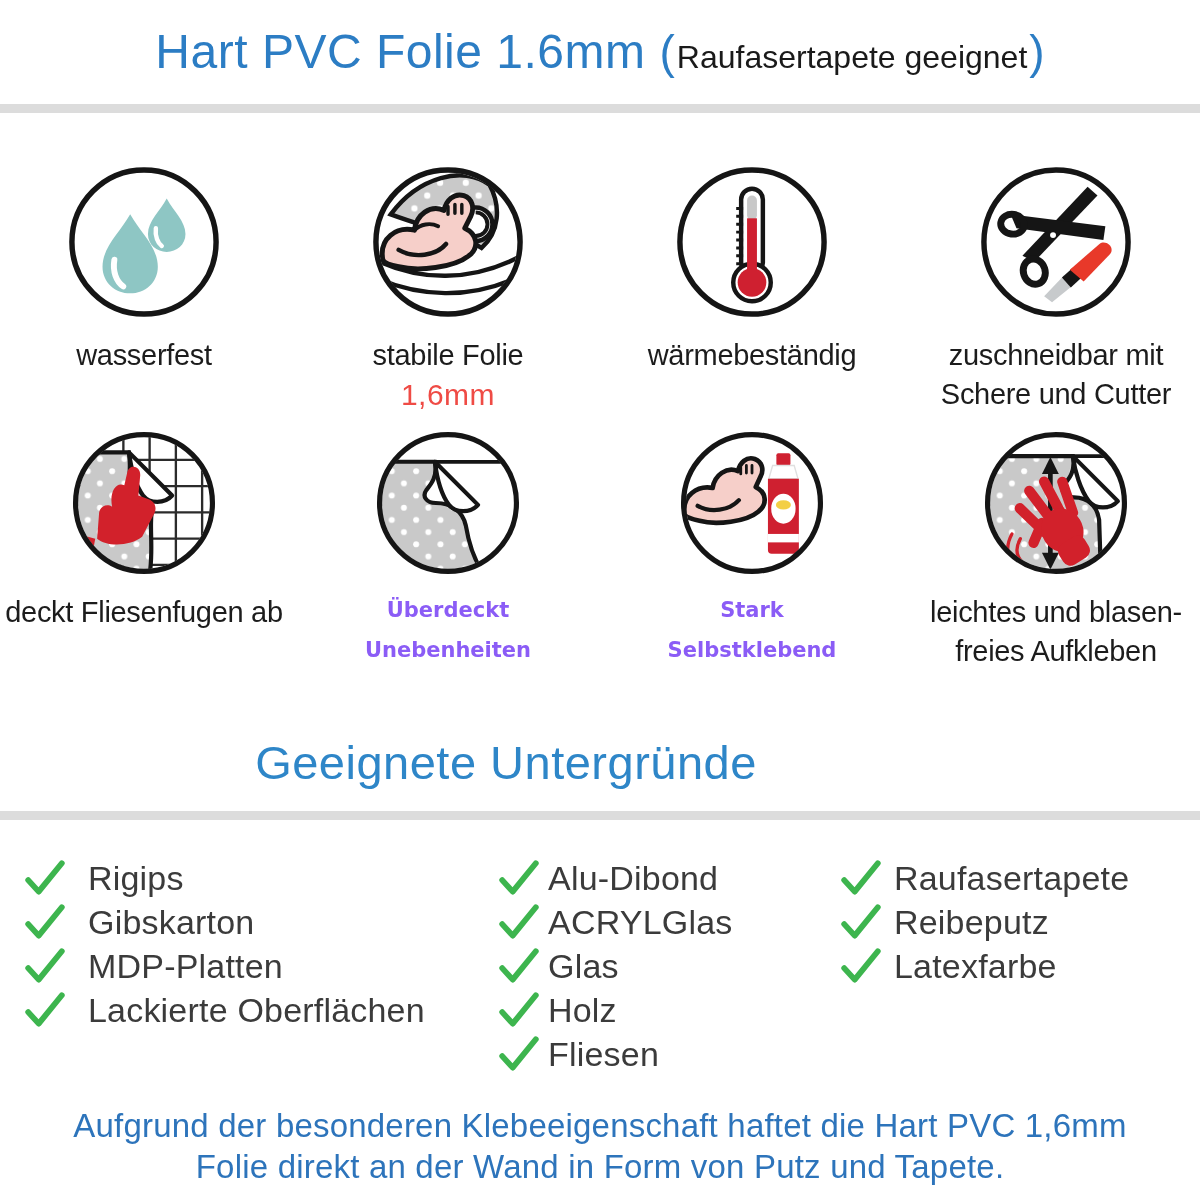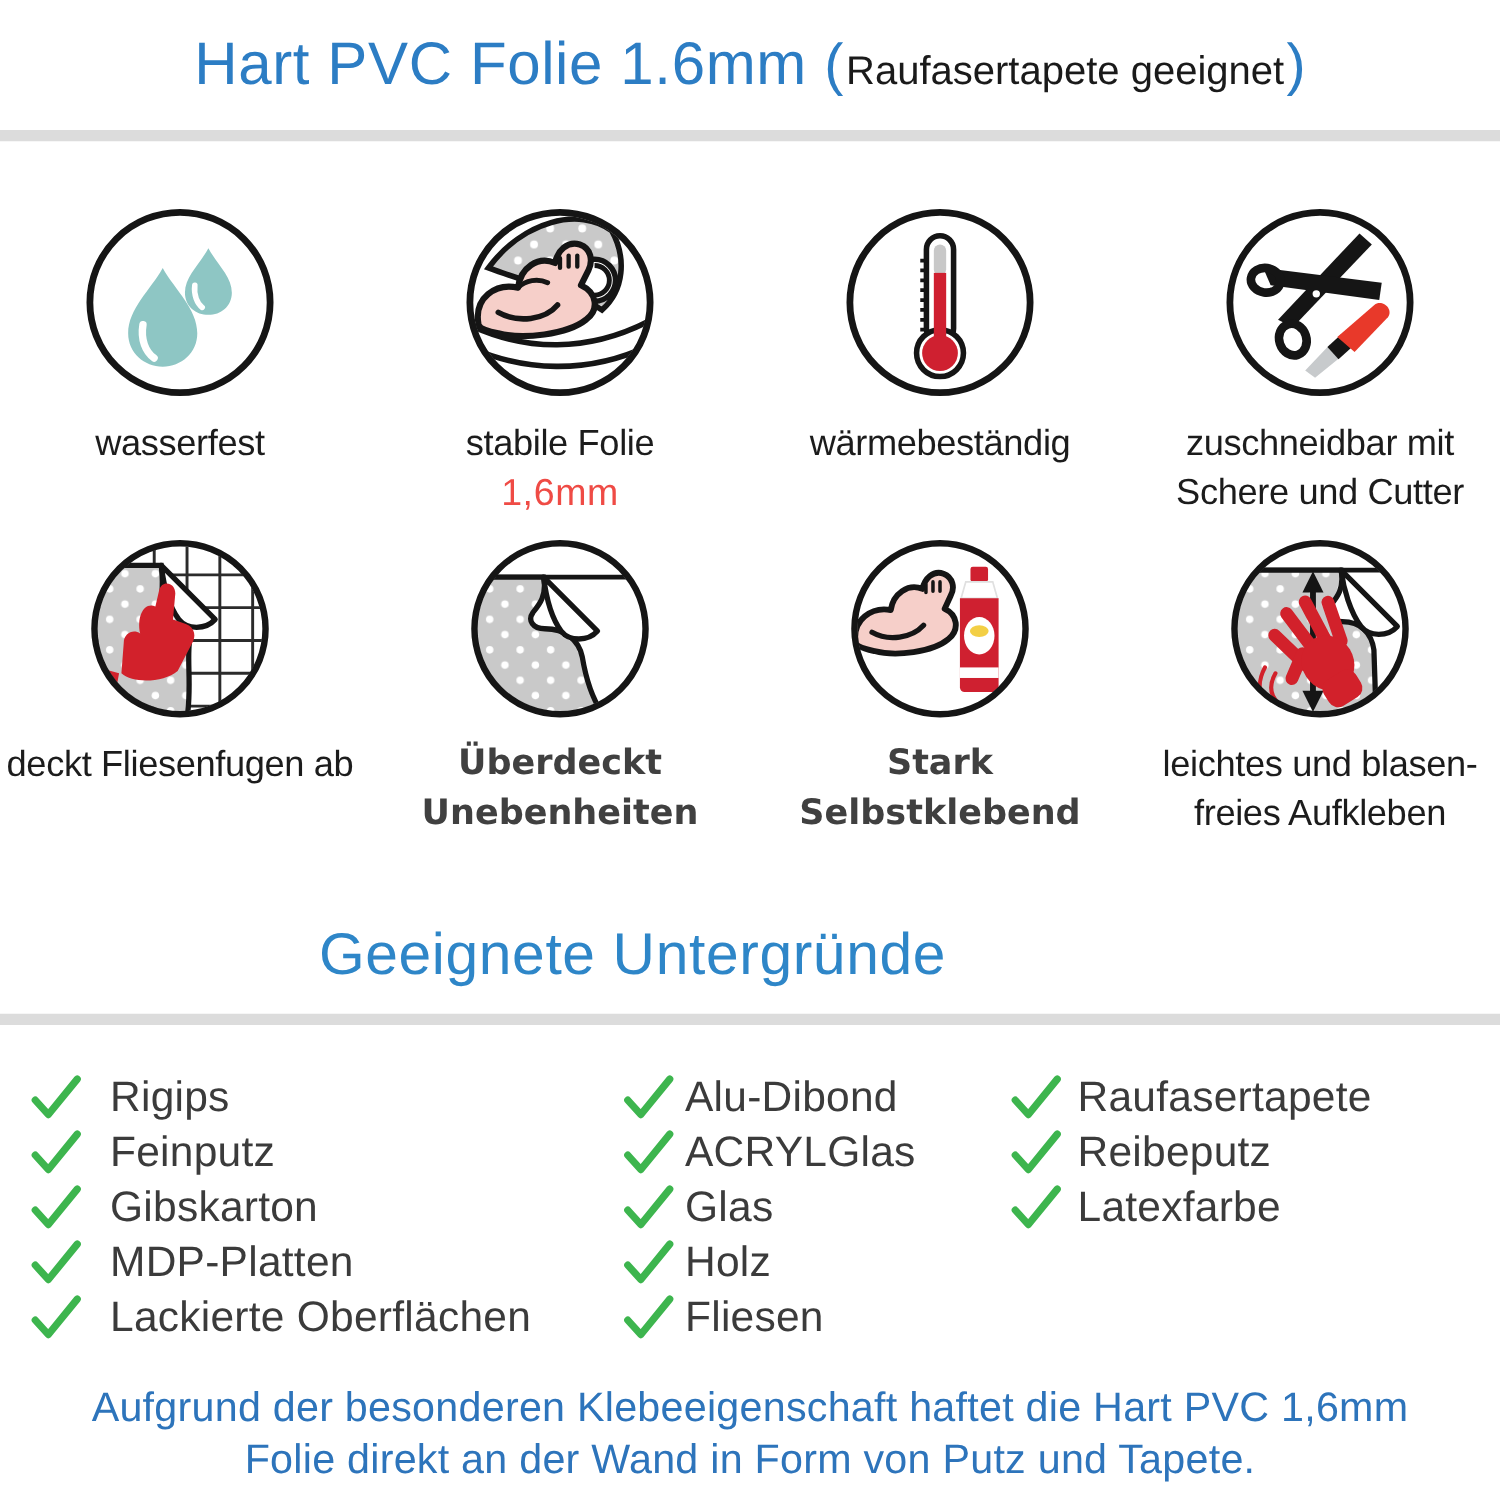--- a/index.html
+++ b/index.html
@@ -13,28 +13,28 @@
   
   .bar{position:absolute;left:0;width:1200px;height:9px;background:#dcdcdc;}
   .bar1{top:104px;} .bar2{top:811px;}
   
   .frow{position:absolute;left:-8px;width:1216px;display:flex;}
   .frow1{top:163px;} .frow2{top:428px;}
   .fcell{width:304px;display:flex;flex-direction:column;align-items:center;}
   .frow1 .icon-svg{width:158px;height:158px;} .frow2 .icon-svg{width:150px;height:150px;}
   .flabel{margin-top:15px;font-size:29px;line-height:39px;text-align:center;
           white-space:pre-line;color:#1c1c1c;letter-spacing:-0.3px;}
-  .flabel-alt{font-family:"DejaVu Sans",sans-serif;font-weight:600;font-size:28px;line-height:40px;
-          margin-top:12px;text-align:center;white-space:pre-line;color:#404040;}
+  .flabel-alt{font-family:"DejaVu Sans",sans-serif;font-weight:600;font-size:21px;line-height:40px;
+          margin-top:12px;text-align:center;white-space:pre-line;color:#8b5cf6;}
   .fsub{margin-top:3px;font-size:30px;color:#ef4b45;letter-spacing:0.5px;}
   
   .h2{position:absolute;top:735px;left:0;width:1012px;text-align:center;
       font-size:47px;color:#2e86c8;letter-spacing:0.5px;}
   .col{position:absolute;top:856px;}
-  .col1{left:24px;} .col2{left:498px;} .col3{left:808px;text-align:right;}
+  .col1{left:24px;} .col2{left:498px;} .col3{left:840px;text-align:right;}
   .chk-row{display:flex;align-items:center;height:44px;}
   .chk-row svg{width:42px;height:38px;flex:none;}
   .chk-label{font-size:34px;color:#3b3b3b;letter-spacing:0.2px;white-space:nowrap;}
   .col1 .chk-label{margin-left:22px;}
   .col2 .chk-label{margin-left:8px;}
   .col3 .chk-label{margin-left:12px;}
   
   .footer{position:absolute;top:1105px;left:0;width:1200px;text-align:center;
           font-size:33px;line-height:41px;color:#2d74bb;letter-spacing:0.2px;}
 </style>
@@ -210,26 +210,20 @@
     <div class="chk-row">
       <svg viewBox="0 0 40 36">
           <path d="M4 20 L14 31 L36 4" fill="none" stroke="#3db54e" stroke-width="5.5" stroke-linecap="round" stroke-linejoin="round"></path>
         </svg>
       <span class="chk-label">Rigips</span>
     </div>
     <div class="chk-row">
       <svg viewBox="0 0 40 36">
           <path d="M4 20 L14 31 L36 4" fill="none" stroke="#3db54e" stroke-width="5.5" stroke-linecap="round" stroke-linejoin="round"></path>
         </svg>
-      <span class="chk-label">Feinputz</span>
-    </div>
-    <div class="chk-row">
-      <svg viewBox="0 0 40 36">
-          <path d="M4 20 L14 31 L36 4" fill="none" stroke="#3db54e" stroke-width="5.5" stroke-linecap="round" stroke-linejoin="round"></path>
-        </svg>
       <span class="chk-label">Gibskarton</span>
     </div>
     <div class="chk-row">
       <svg viewBox="0 0 40 36">
           <path d="M4 20 L14 31 L36 4" fill="none" stroke="#3db54e" stroke-width="5.5" stroke-linecap="round" stroke-linejoin="round"></path>
         </svg>
       <span class="chk-label">MDP-Platten</span>
     </div>
     <div class="chk-row">
       <svg viewBox="0 0 40 36">

